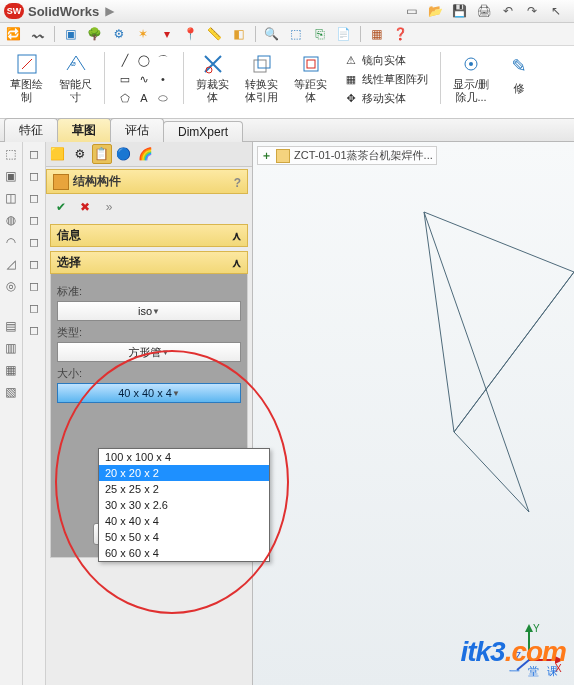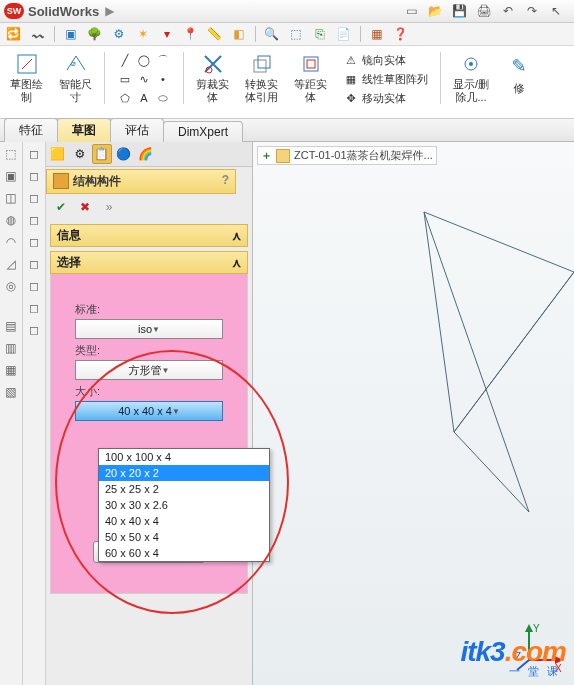--- a/index.html
+++ b/index.html
@@ -21,27 +21,27 @@
 .tabs{display:flex;background:linear-gradient(#f6f6f6,#e6e6e6);border-bottom:1px solid #b8b8b8;height:22px;align-items:flex-end;padding-left:4px}
 .tab{padding:3px 14px;font-size:12px;border:1px solid #b8b8b8;border-bottom:none;border-radius:4px 4px 0 0;background:linear-gradient(#f8f8f8,#ececec);margin-right:-1px;position:relative;top:1px}
 .tab.active{background:linear-gradient(#fdf2c4,#f7e39a);font-weight:bold}
 .workarea{display:flex;height:calc(685px - 22px - 22px - 72px - 22px);position:relative}
 .ltoolbar{width:22px;background:#f2f2f2;border-right:1px solid #d0d0d0;display:flex;flex-direction:column;align-items:center;padding-top:4px;gap:6px}
 .ltoolbar2{width:22px;background:#f2f2f2;border-right:1px solid #d0d0d0;display:flex;flex-direction:column;align-items:center;padding-top:4px;gap:6px}
 .tool{width:16px;height:16px;display:flex;align-items:center;justify-content:center;color:#666;font-size:12px}
 .fmpanel{width:206px;background:#ececec;border-right:1px solid #bcbcbc;display:flex;flex-direction:column}
 .fmhead{display:flex;gap:2px;padding:2px;background:#e6e6e6;border-bottom:1px solid #c8c8c8}
 .fmhead .btn{width:18px;height:18px;display:flex;align-items:center;justify-content:center;border:1px solid transparent;border-radius:2px}
-.panel-title{background:linear-gradient(#fde9a3,#f3d776);border:1px solid #d9b64e;margin:2px 16px 0 0;padding:3px 6px;display:flex;align-items:flex-start;gap:4px;font-weight:bold;color:#3a3a3a}
+.panel-title{background:linear-gradient(#fde9a3,#f3d776);border:1px solid #d9b64e;margin:2px 4px 0 0;padding:3px 6px;display:flex;align-items:flex-end;gap:4px;font-weight:bold;color:#3a3a3a}
 .panel-title .cube{width:14px;height:14px;background:#e8a43c;border:1px solid #b87a1e}
 .okrow{display:flex;gap:6px;padding:4px 6px;background:#ececec}
 .okrow .b{width:18px;height:18px;display:flex;align-items:center;justify-content:center}
 .section{margin:4px 4px 0 4px}
 .sec-head{background:linear-gradient(#fce7a0,#f2d878);border:1px solid #d9b64e;padding:2px 6px;font-weight:bold;display:flex;align-items:center;justify-content:space-between}
-.sec-body{background:#f9a8d4;border:1px solid #d0d0d0;border-top:none;padding:24px}
+.sec-body{background:#a3a3a3;border:1px solid #d0d0d0;border-top:none;padding:6px}
 .msg-body{background:#faf89a;border:1px solid #d6d05a;border-top:none;padding:6px;color:#333}
 label.small{font-size:11px;color:#444;display:block;margin:4px 0 2px 0}
 .select{width:100%;height:20px;border:1px solid #8a8a8a;background:linear-gradient(#fff,#eee);font-size:11px;display:flex;align-items:center;justify-content:center;padding:0 4px;box-sizing:border-box}
 .select .arr{color:#555;font-size:8px}
 .select.hl{background:linear-gradient(#bfe3ff,#5cb6f0);color:#04223f;border-color:#2a7abf}
 .dropdown{position:absolute;left:98px;top:448px;width:170px;background:#fff;border:1px solid #6b6b6b;box-shadow:2px 2px 4px rgba(0,0,0,.25);z-index:50}
 .dropdown .opt{padding:2px 6px;font-size:11px}
 .dropdown .opt.sel{background:#1e90ff;color:#fff}
 .newbtn{display:block;margin:10px auto 6px auto;width:110px;height:20px;background:linear-gradient(#fdfdfd,#e4e4e4);border:1px solid #8a8a8a;border-radius:3px;text-align:center;line-height:18px;font-size:12px}
 .ellipse{position:absolute;left:55px;top:350px;width:230px;height:260px;border:2px solid #e03030;border-radius:50%;pointer-events:none;z-index:60}

